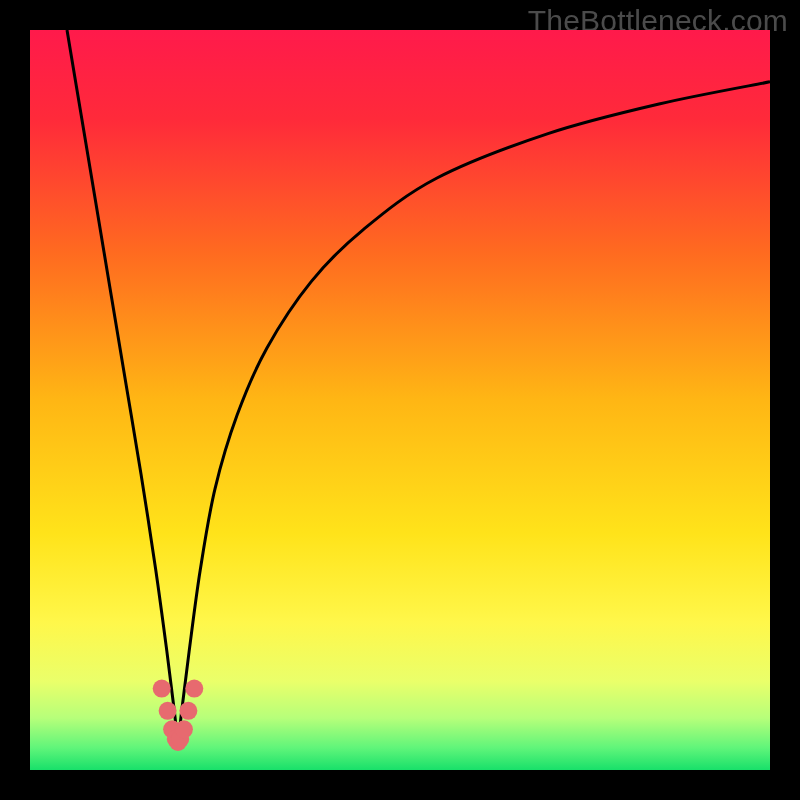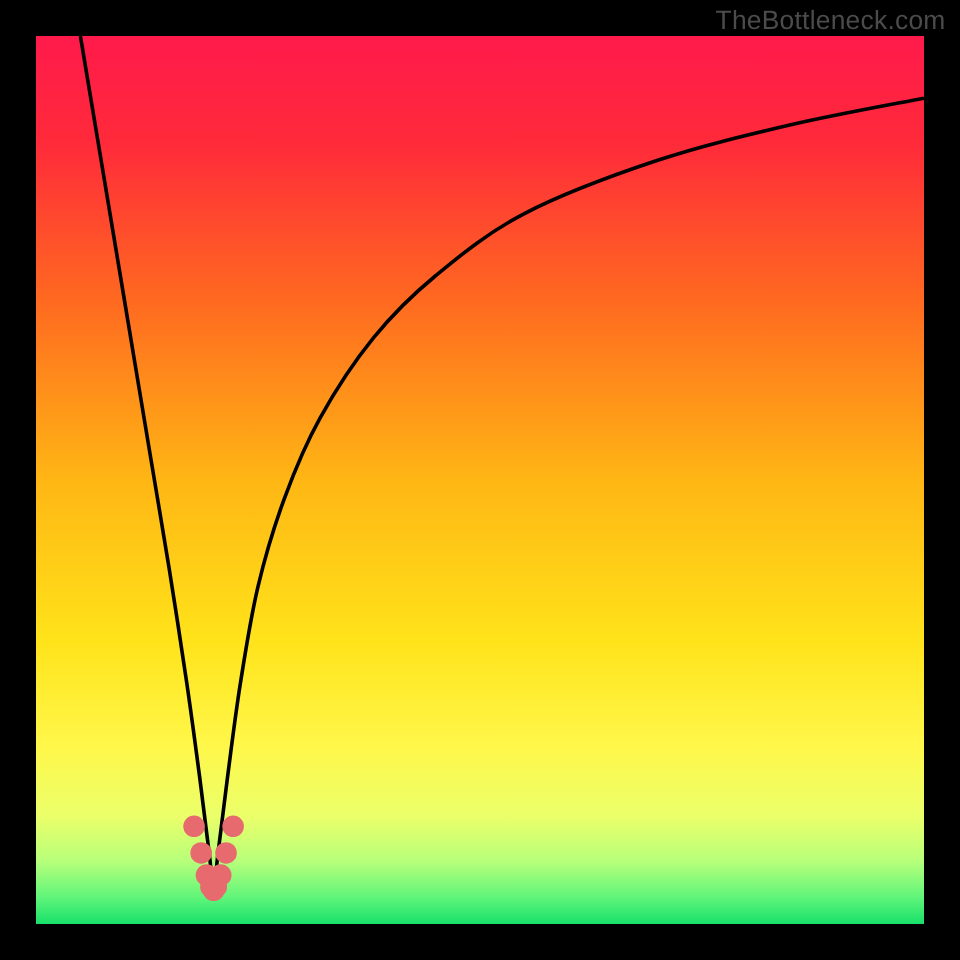--- a/index.html
+++ b/index.html
@@ -24,21 +24,21 @@
     left: 30px;
     width: 740px;
     height: 740px;
     overflow: hidden;
   }
   .watermark {
     position: absolute;
     top: 4px;
     right: 12px;
     color: #4b4b4b;
-    font-size: 22px;
+    font-size: 30px;
     font-weight: 400;
     letter-spacing: 0.2px;
     user-select: none;
   }
   svg { display: block; }
 </style>
 </head>
 <body>
 
 <div class="frame">

